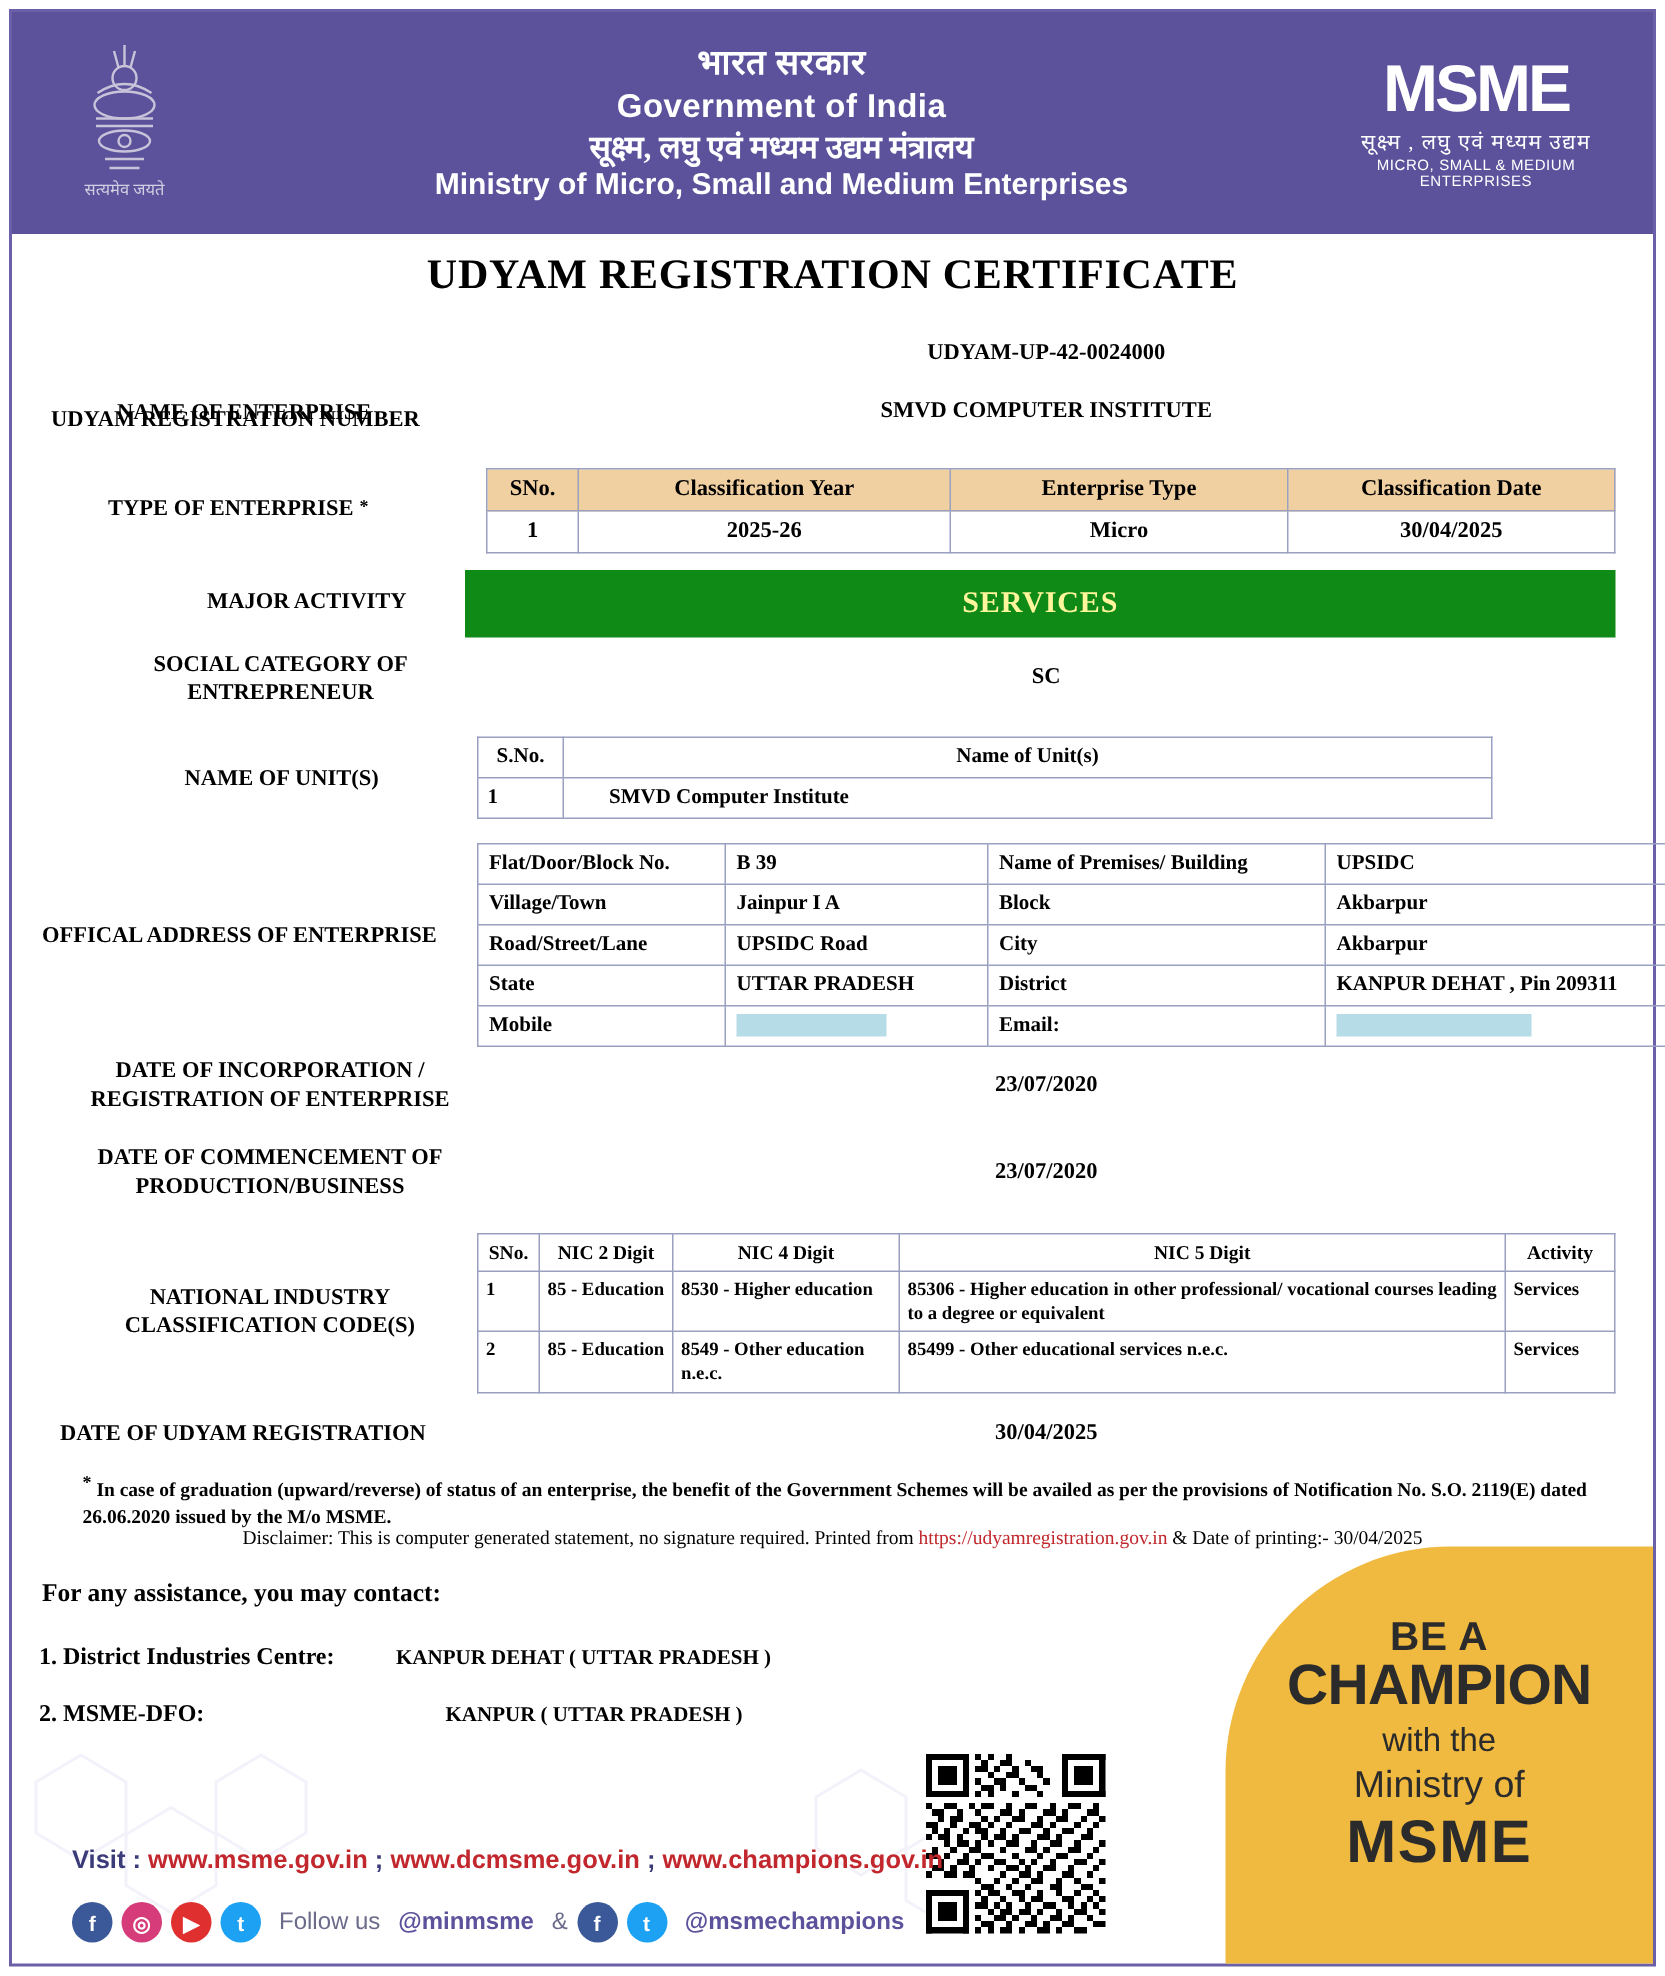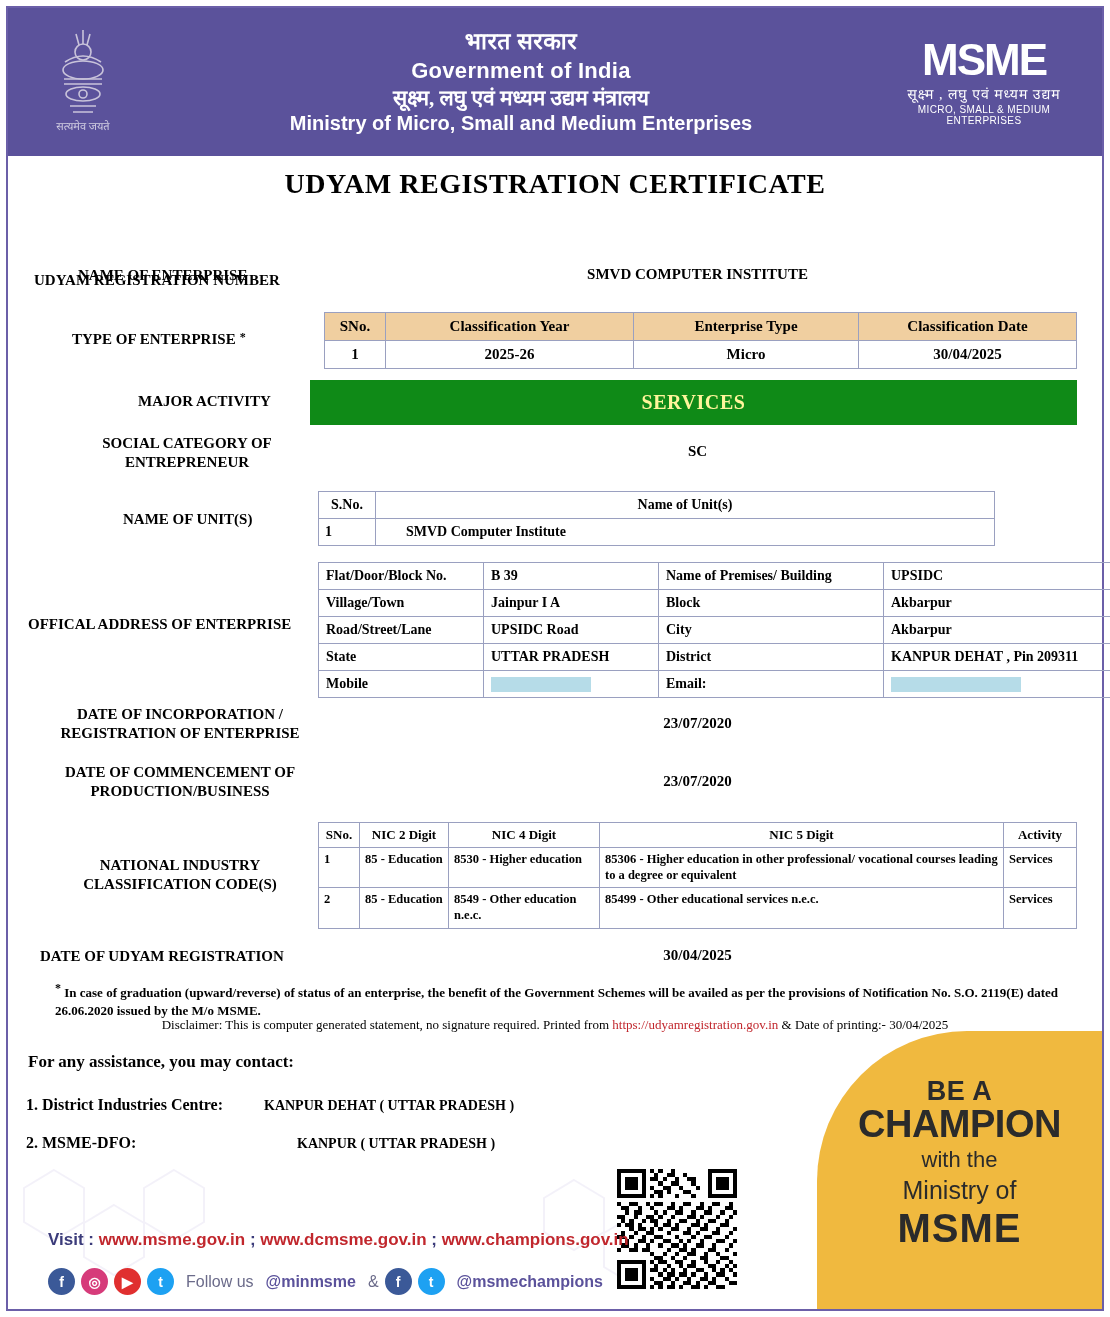--- a/index.html
+++ b/index.html
@@ -345,20 +345,23 @@
       <div class="msme-word">MSME</div>
       <div class="msme-hi">सूक्ष्म , लघु एवं  मध्यम  उद्यम</div>
       <div class="msme-en">MICRO, SMALL &amp; MEDIUM ENTERPRISES</div>
     </div>
   </div>
 
   <div class="doc-title">UDYAM REGISTRATION CERTIFICATE</div>
 
   <div class="row" style="left:34px; top:227px;margin-top:44px;">
     <span class="lbl">UDYAM REGISTRATION NUMBER</span>
+  </div>
+  <div class="row" style="left:310px; top:227px; width:775px; justify-content:center;">
+    <span class="val">UDYAM-UP-42-0024000</span>
   </div>
 
   <div class="row" style="left:78px; top:266px;">
     <span class="lbl">NAME OF ENTERPRISE</span>
   </div>
   <div class="row" style="left:310px; top:266px; width:775px; justify-content:center;">
     <span class="val">SMVD COMPUTER INSTITUTE</span>
   </div>
 
   <div class="row" style="left:72px; top:330px;">

